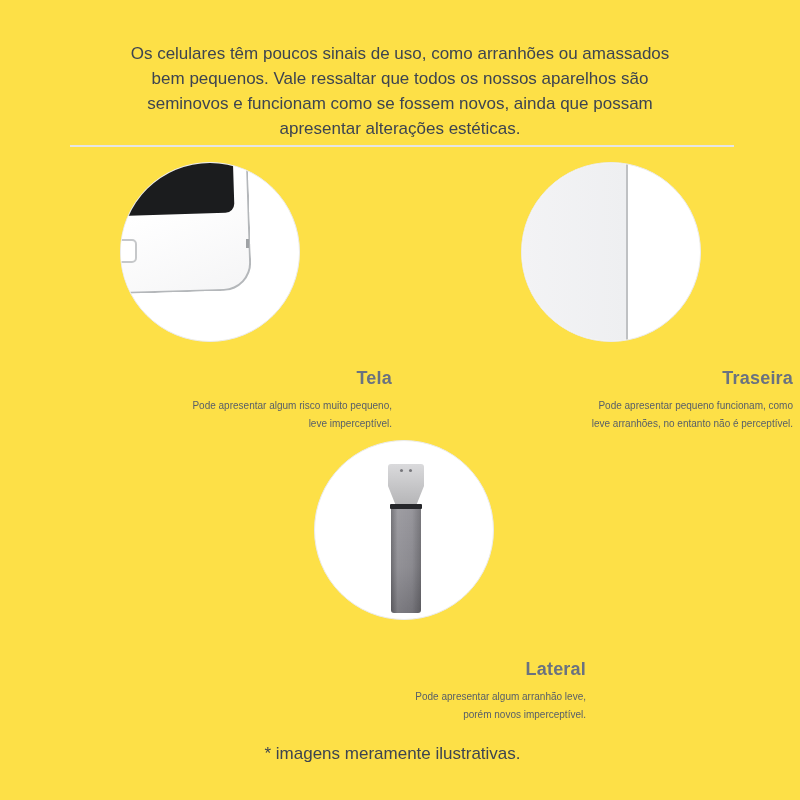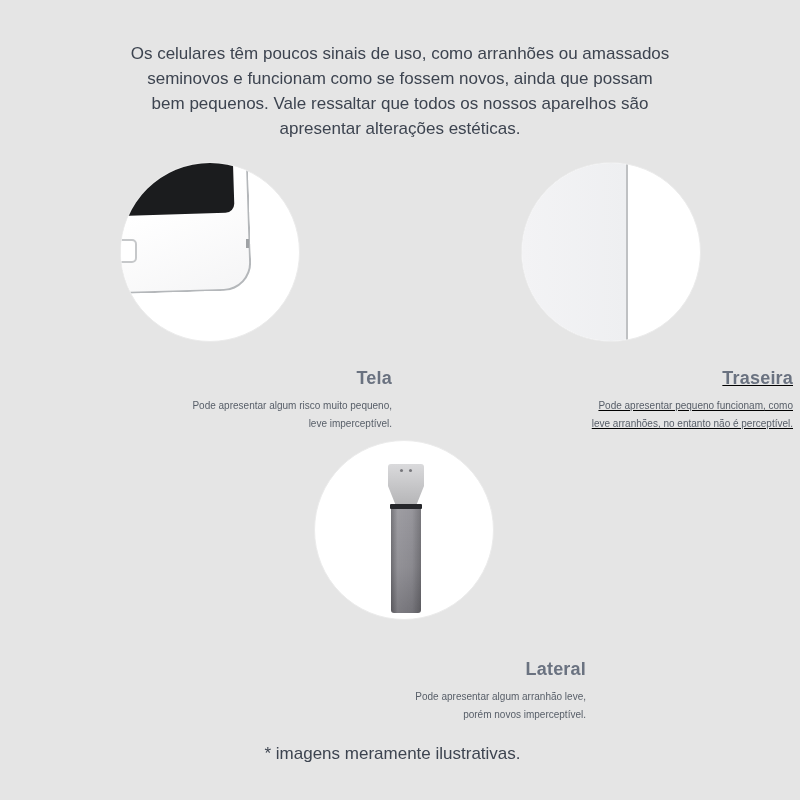--- a/index.html
+++ b/index.html
@@ -1,33 +1,33 @@
 <!DOCTYPE html>
 <html><head>
 <meta charset="utf-8">
 <style>
   html, body { margin:0; padding:0; background:#ffffff; }
   .page {
-    position:relative; width:800px; height:800px; background:#e5e5e5;
+    position:relative; width:800px; height:800px; background:#fde047;
     font-family:"Liberation Sans", sans-serif; overflow:hidden;
   }
 
   
   .intro { position:absolute; top:41px; left:0; width:800px; text-align:center;
            color:#3d4450; font-size:17px; line-height:25px; }
   .intro-line { white-space:nowrap; }
 
   
   .divider { position:absolute; top:145px; left:70px; width:664px; height:2px;
              background:#e5e5e5; }
 
   
   .item { position:absolute; width:364px; text-align:right; }
   .item-tela     { left:28px;  top:162px; }
-  .item-traseira { left:429px; top:162px;text-decoration:underline; }
+  .item-traseira { left:429px; top:162px; }
   .item-lateral  { left:222px; top:440px; }
 
   .circle {
     position:relative; width:180px; height:180px; margin:0 auto;
     border-radius:50%; border:1px solid #ebebeb; background:#ffffff;
     overflow:hidden; box-sizing:border-box;
   }
 
   .item-title { margin:26px 0 0 0; font-size:18px; font-weight:bold;
                 color:#6a7280; letter-spacing:0.2px; }
@@ -93,22 +93,22 @@
   .footnote { position:absolute; top:744px; left:0; width:785px;
               text-align:center; font-size:17px; color:#3d4450; }
 </style>
 </head>
 <body>
 
 <div class="page">
 
   <div class="intro">
     <div class="intro-line">Os celulares têm poucos sinais de uso, como arranhões ou amassados</div>
+    <div class="intro-line">bem pequenos. Vale ressaltar que todos os nossos aparelhos são</div>
     <div class="intro-line">seminovos e funcionam como se fossem novos, ainda que possam</div>
-    <div class="intro-line">bem pequenos. Vale ressaltar que todos os nossos aparelhos são</div>
     <div class="intro-line">apresentar alterações estéticas.</div>
   </div>
 
   <div class="divider"></div>
 
   <section class="item item-tela">
     <div class="circle">
       <div class="tela-device">
         <div class="tela-screen"></div>
       </div>

